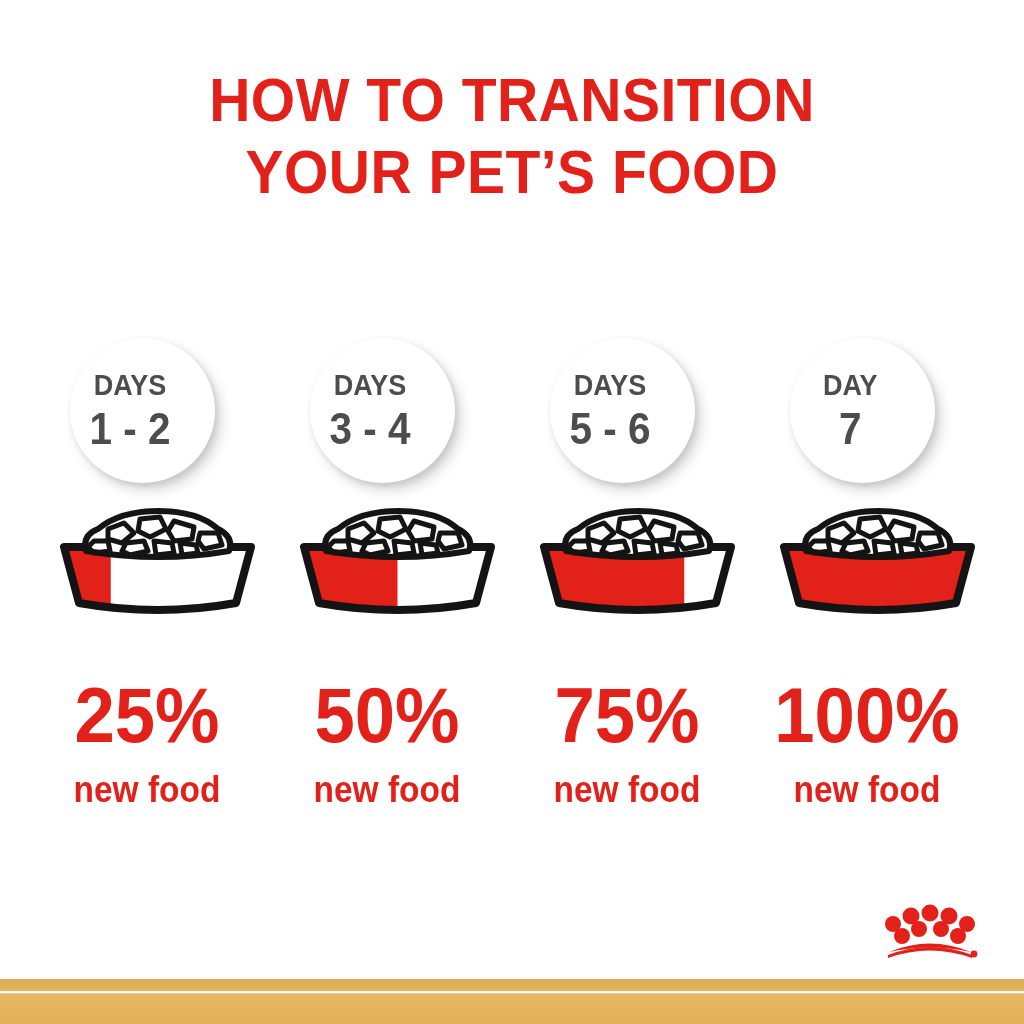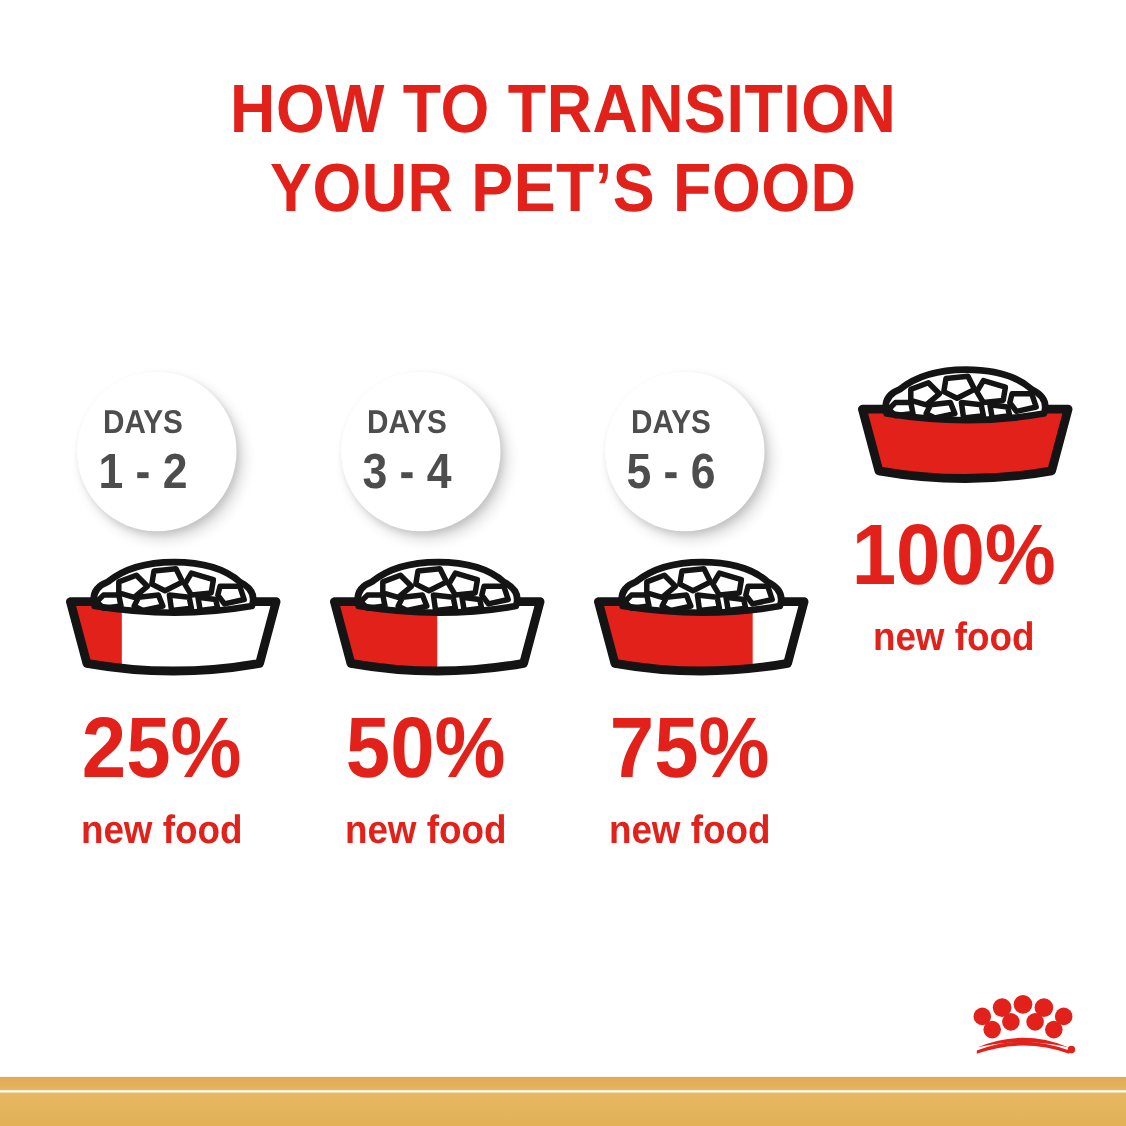--- a/index.html
+++ b/index.html
@@ -107,21 +107,21 @@
   }
   .bowl-svg {
     position: absolute;
     left: 8px;
     top: 0;
     display: block;
   }
 
   
   .pct-wrap {
-    margin-top: 16px;
+    margin-top: 52px;
     text-align: center;
     padding-right: 22px;
   }
   .pct-big {
     color: #e2211a;
     font-family: "Liberation Sans Narrow", "Liberation Sans", sans-serif;
     font-weight: bold;
     font-size: 78px;
     line-height: 76px;
     transform: scaleX(0.93);
@@ -291,20 +291,28 @@
         </g>
       </svg>
     </div>
     <div class="pct-wrap">
       <span class="pct-big">75%</span>
       <span class="pct-sub">new food</span>
     </div>
   </div>
 
   <div class="column col-3">
+    <div class="badge-wrap">
+      <div class="badge">
+        <div class="badge-inner">
+          <span class="badge-word">DAY</span>
+          <span class="badge-num">7</span>
+        </div>
+      </div>
+    </div>
     <div class="bowl-wrap">
       <svg class="bowl-svg" width="215" height="112" viewBox="0 0 215 112">
         <defs>
           <clipPath id="bowlclip3">
             <path d="M14,42 L201,42 L186,98 Q107.5,112 29,98 Z"></path>
           </clipPath>
         </defs>
         <path d="M14,42 L201,42 L186,98 Q107.5,112 29,98 Z" fill="#ffffff"></path>
         <g clip-path="url(#bowlclip3)">
           <rect x="14" y="36" width="187" height="80" fill="#e2211a"></rect>

